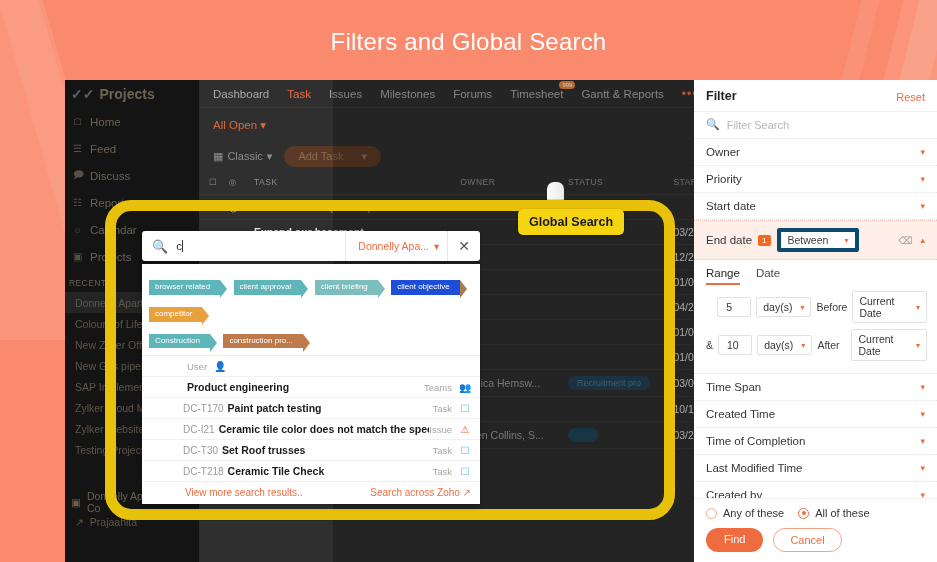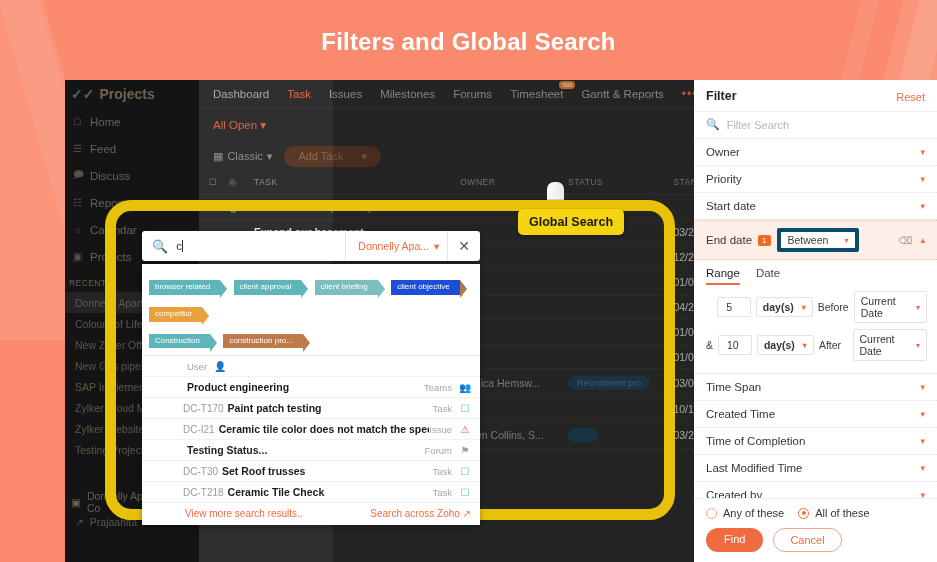--- a/index.html
+++ b/index.html
@@ -15,21 +15,21 @@
   .band { position:absolute; background:rgba(255,255,255,.12); transform:skewX(-14deg); }
   .band.b1 { right:-30px; top:-60px; width:120px; height:700px; }
   .band.b2 { right:60px; top:-60px; width:46px; height:700px; background:rgba(255,255,255,.09); }
   .band.b3 { right:130px; top:-60px; width:18px; height:700px; background:rgba(255,255,255,.07); }
   .band.b4 { left:-70px; top:-80px; width:150px; height:420px; background:rgba(255,255,255,.10); transform:skewX(16deg); }
   .band.b5 { left:30px; top:-80px; width:40px; height:380px; background:rgba(255,255,255,.07); transform:skewX(16deg); }
 
   
   #page-title {
     position:absolute; top:28px; left:0; right:0; text-align:center;
-    color:#ffffff; font-size:24px; font-weight:bold; letter-spacing:.2px;
+    color:#ffffff; font-size:24px; font-weight:normal; letter-spacing:.2px;
   }
 
   
   #app-window {
     position:absolute; left:65px; top:80px; width:872px; height:482px;
     background:#2f2f2f; overflow:hidden;
   }
 
   
   #sidebar {
@@ -175,21 +175,21 @@
     padding:2px 7px; display:flex; align-items:center; gap:16px; color:#3c3c3c;
   }
   .mini-sel .chev { color:#ef6c41; font-size:8px; }
   .row-tools { display:flex; align-items:center; gap:8px; color:#9a9a9a; font-size:10px; }
   #fp-tabs { display:flex; gap:16px; padding:7px 12px 0 12px; font-size:11.5px; }
   #fp-tabs .tb { padding-bottom:4px; color:#4a4a4a; }
   #fp-tabs .tb.sel { border-bottom:2px solid #ef6c41; color:#1f1f1f; }
   .range-line { display:flex; align-items:center; gap:5px; padding:6px 10px 0 12px; font-size:10.5px; }
   .range-line .amp { width:8px; color:#444; }
   .num-box { border:1px solid #e2e2e2; border-radius:2px; padding:3px 8px; width:38px; font-size:10.5px; }
-  .unit-box { border:1px solid #e2e2e2; border-radius:2px; padding:3px 6px; display:flex; gap:8px; align-items:center; font-size:10.5px;font-weight:bold; }
+  .unit-box { border:1px solid #e2e2e2; border-radius:2px; padding:3px 6px; display:flex; gap:8px; align-items:center; font-size:10.5px; }
   .unit-box .chev { color:#ef6c41; font-size:8px; }
   .ba-lbl { width:36px; font-size:10.5px; color:#3c3c3c; }
   .date-box { border:1px solid #e2e2e2; border-radius:2px; padding:3px 6px; display:flex; gap:12px; align-items:center; font-size:10.5px; }
   .date-box .chev { color:#ef6c41; font-size:8px; }
   .range-spacer { height:13px; border-bottom:1px solid #ededed; }
   #fp-bottom {
     position:absolute; left:0; right:0; bottom:0; background:#fff; padding:8px 12px 10px 12px;
     border-top:1px solid #f0f0f0;
   }
   #fp-radios { display:flex; align-items:center; gap:14px; font-size:11px; padding-bottom:9px; }
@@ -478,26 +478,20 @@
       <span class="gid">DC-T170</span>
       <span class="gtitle">Paint patch testing</span>
       <span class="gtype">Task</span>
       <span class="gico" style="color:#5bb8e0">☐</span>
     </div>
     <div class="gs-row">
       <span class="gid">DC-I21</span>
       <span class="gtitle">Ceramic tile color does not match the specifications. Exch...</span>
       <span class="gtype">Issue</span>
       <span class="gico" style="color:#ef6c41">⚠</span>
-    </div>
-    <div class="gs-row">
-      <span class="gid"></span>
-      <span class="gtitle">Testing Status...</span>
-      <span class="gtype">Forum</span>
-      <span class="gico" style="color:#a0a0a0">⚑</span>
     </div>
     <div class="gs-row">
       <span class="gid">DC-T30</span>
       <span class="gtitle">Set Roof trusses</span>
       <span class="gtype">Task</span>
       <span class="gico" style="color:#5bb8e0">☐</span>
     </div>
     <div class="gs-row">
       <span class="gid">DC-T218</span>
       <span class="gtitle">Ceramic Tile Check</span>

